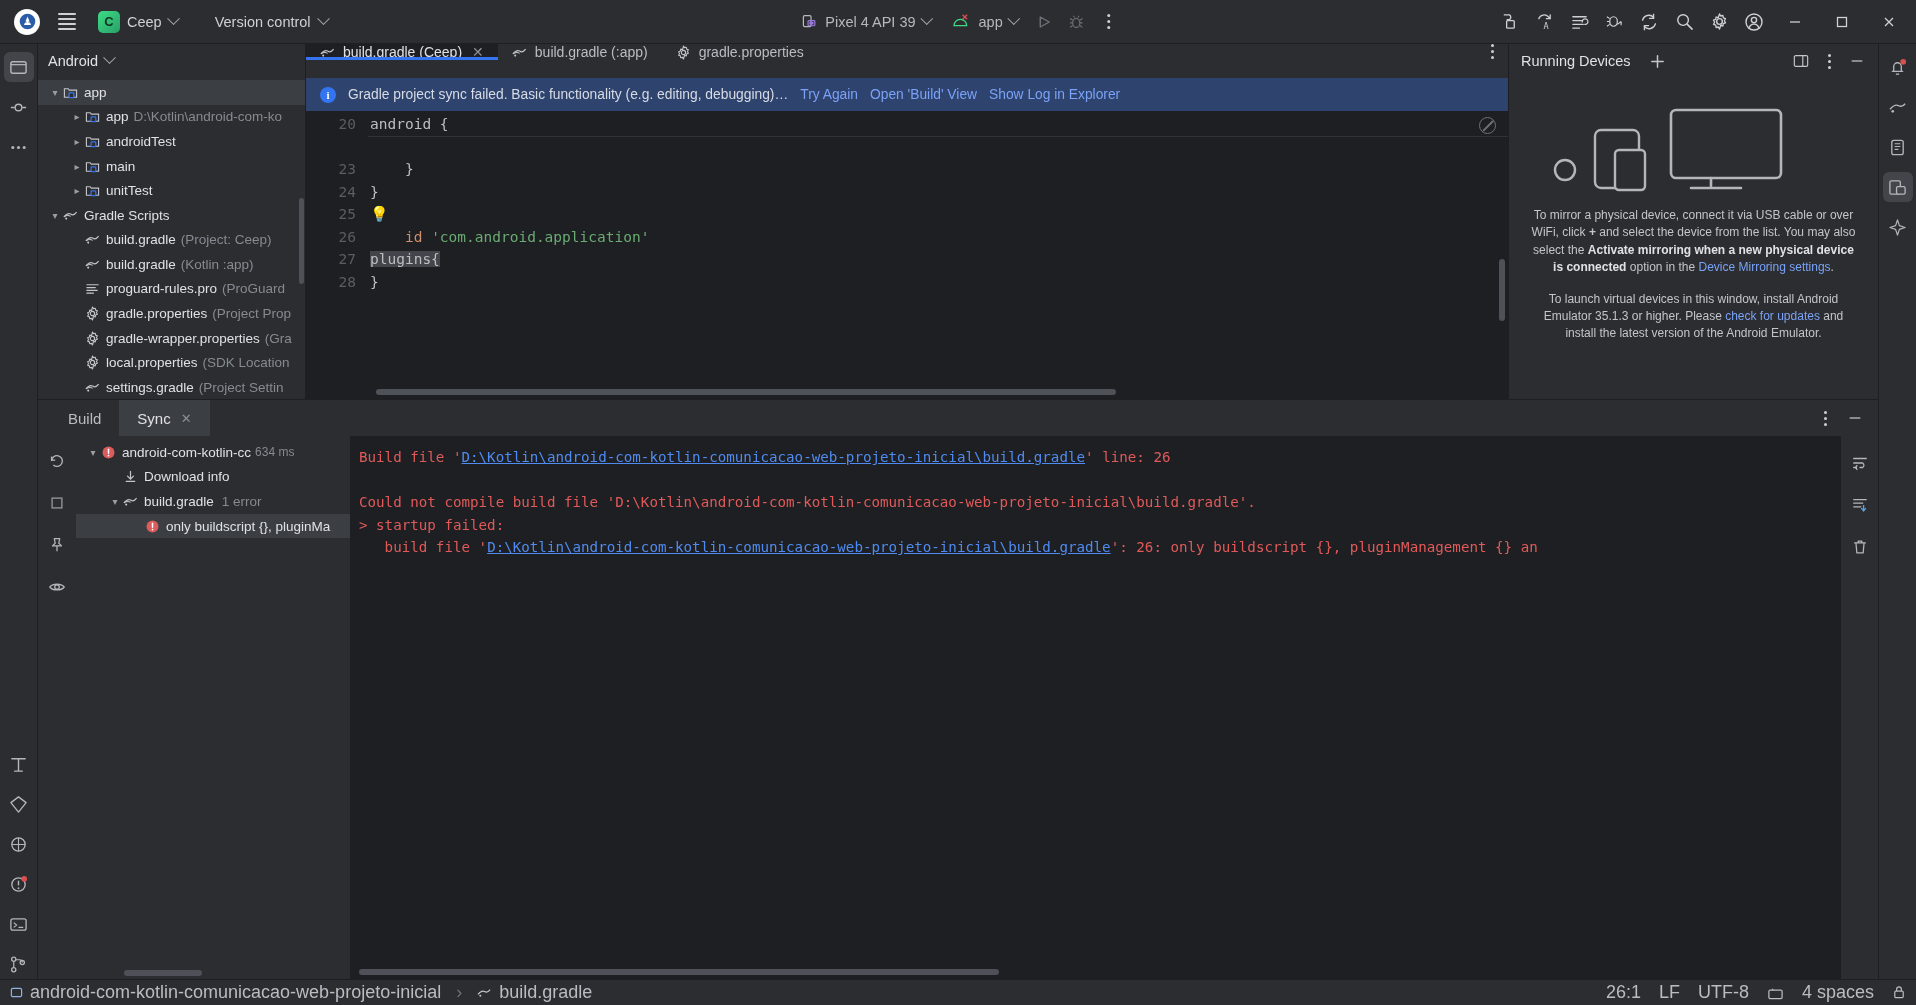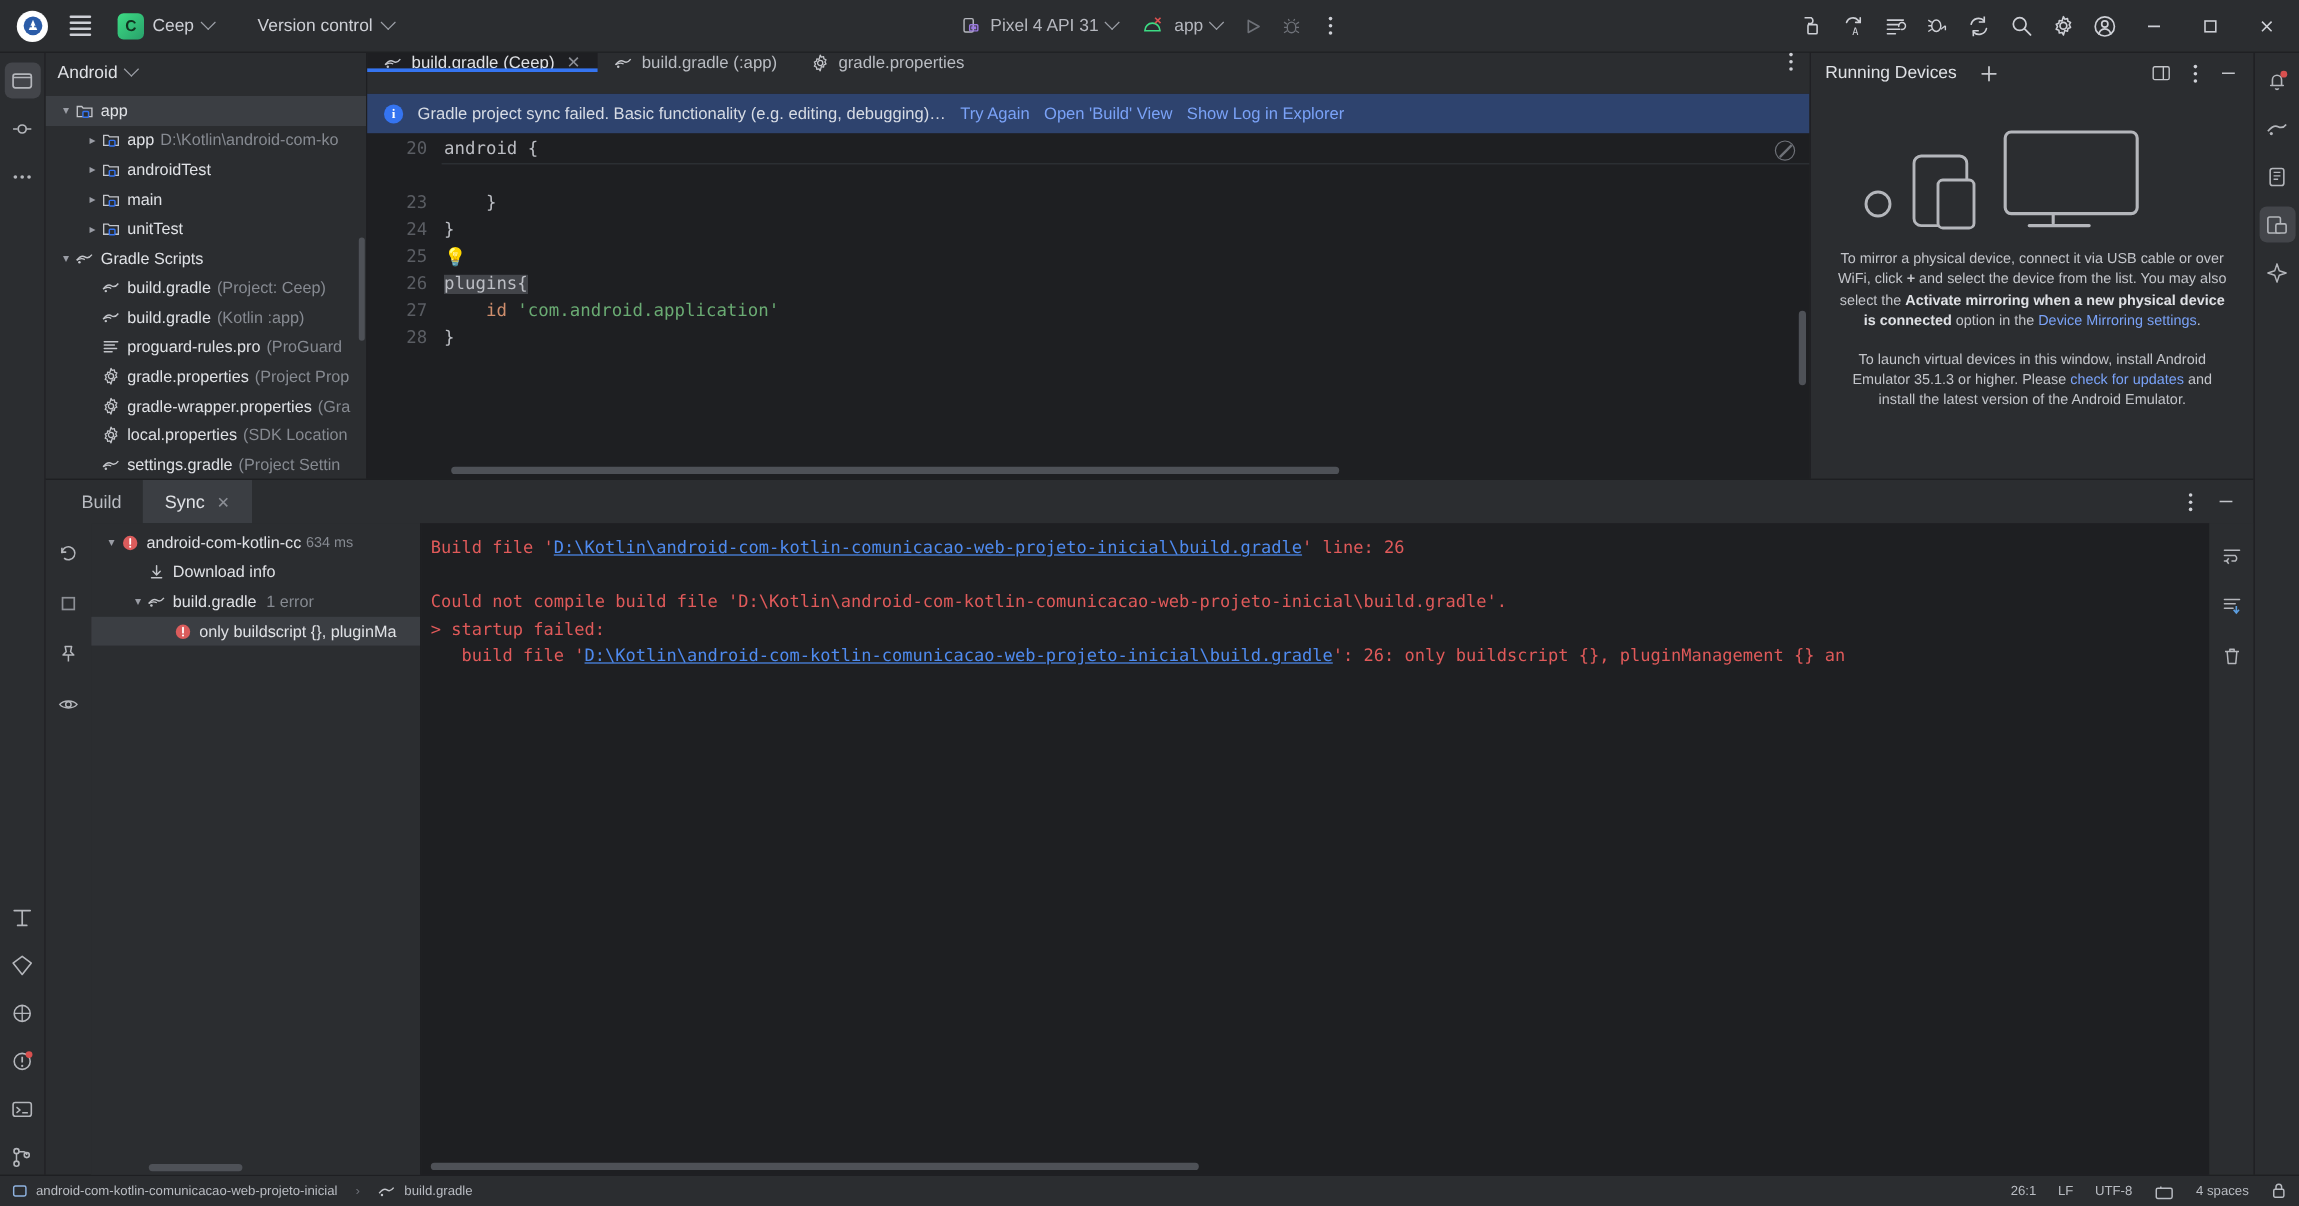--- a/index.html
+++ b/index.html
@@ -205,21 +205,21 @@
   .c-red { color: #e05a5a; }
   .c-link { color: #4f8bf0; text-decoration: underline; }
   .con-hscroll { position: absolute; left: 8px; bottom: 4px; height: 6px; width: 640px;
     background: #4e5157; border-radius: 3px; }
   .bp-right-rail { width: 38px; flex: 0 0 38px; background: #2b2d30; display: flex;
     flex-direction: column; align-items: center; gap: 12px; padding-top: 12px; border-left: 1px solid #1e1f22;}
 
   
   .status {
     height: 26px; flex: 0 0 26px; background: #2b2d30; display: flex; align-items: center;
-    padding: 0 10px; font-size: 11px; color: #b9bcc2; border-top: 1px solid #1e1f22;
+    padding: 0 10px; font-size: 18px; color: #b9bcc2; border-top: 1px solid #1e1f22;
   }
   .crumb { display: flex; align-items: center; gap: 7px; }
   .crumb-sep { color: #6e7178; margin: 0 8px; }
   .status-right { margin-left: auto; display: flex; align-items: center; gap: 18px; }
   svg { display: block; }
 </style>
 </head>
 <body>
 
 <div class="app">
@@ -253,21 +253,21 @@
       </div>
     </div>
 
     <div class="tb-center">
       <div class="dev-chip">
         <svg width="17" height="17" viewBox="0 0 20 20">
             <rect x="2.5" y="3" width="9" height="13" rx="1.5" fill="none" stroke="#b6b8bf" stroke-width="1.4"></rect>
             <rect x="8" y="9" width="8" height="6" rx="1" fill="none" stroke="#9b7ae0" stroke-width="1.4"></rect>
             <rect x="9.5" y="10.5" width="5" height="3" fill="#9b7ae0"></rect>
           </svg>
-        <span class="chip-text">Pixel 4 API 31</span>
+        <span class="chip-text">Pixel 4 API 39</span>
         <span class="chev"></span>
       </div>
       <div class="run-chip">
         <svg width="20" height="18" viewBox="0 0 22 20">
           <path d="M3 14 a7 7 0 0 1 14 0 z" fill="none" stroke="#3ddc84" stroke-width="1.5"></path>
           <path d="M12.5 2 L17.5 7 M17.5 2 L12.5 7" stroke="#d8504f" stroke-width="1.5"></path>
         </svg>
         <span class="chip-text">app</span>
         <span class="chev"></span>
       </div>
@@ -636,22 +636,22 @@
                 <div class="gline">26</div>
                 <div class="gline">27</div>
                 <div class="gline">28</div>
               </div>
             <div class="codelines" id="code-lines">
                 <div class="cline"><span>android {</span></div>
                 <div class="cline fold-sep"><span></span></div>
                 <div class="cline"><span>    }</span></div>
                 <div class="cline"><span>}</span></div>
                 <div class="cline"><span class="bulb">💡</span></div>
+                <div class="cline">    <span class="cl-kw">id</span> <span class="cl-str">'com.android.application'</span></div>
                 <div class="cline"><span class="sel-hl">plugins{</span></div>
-                <div class="cline">    <span class="cl-kw">id</span> <span class="cl-str">'com.android.application'</span></div>
                 <div class="cline"><span>}</span></div>
               </div>
             <div class="noedit"></div>
             <div class="code-scroll-v"></div>
             <div class="code-scroll-h"></div>
           </div>
         </div>
 
         <div class="devices">
           <div class="dev-header">

